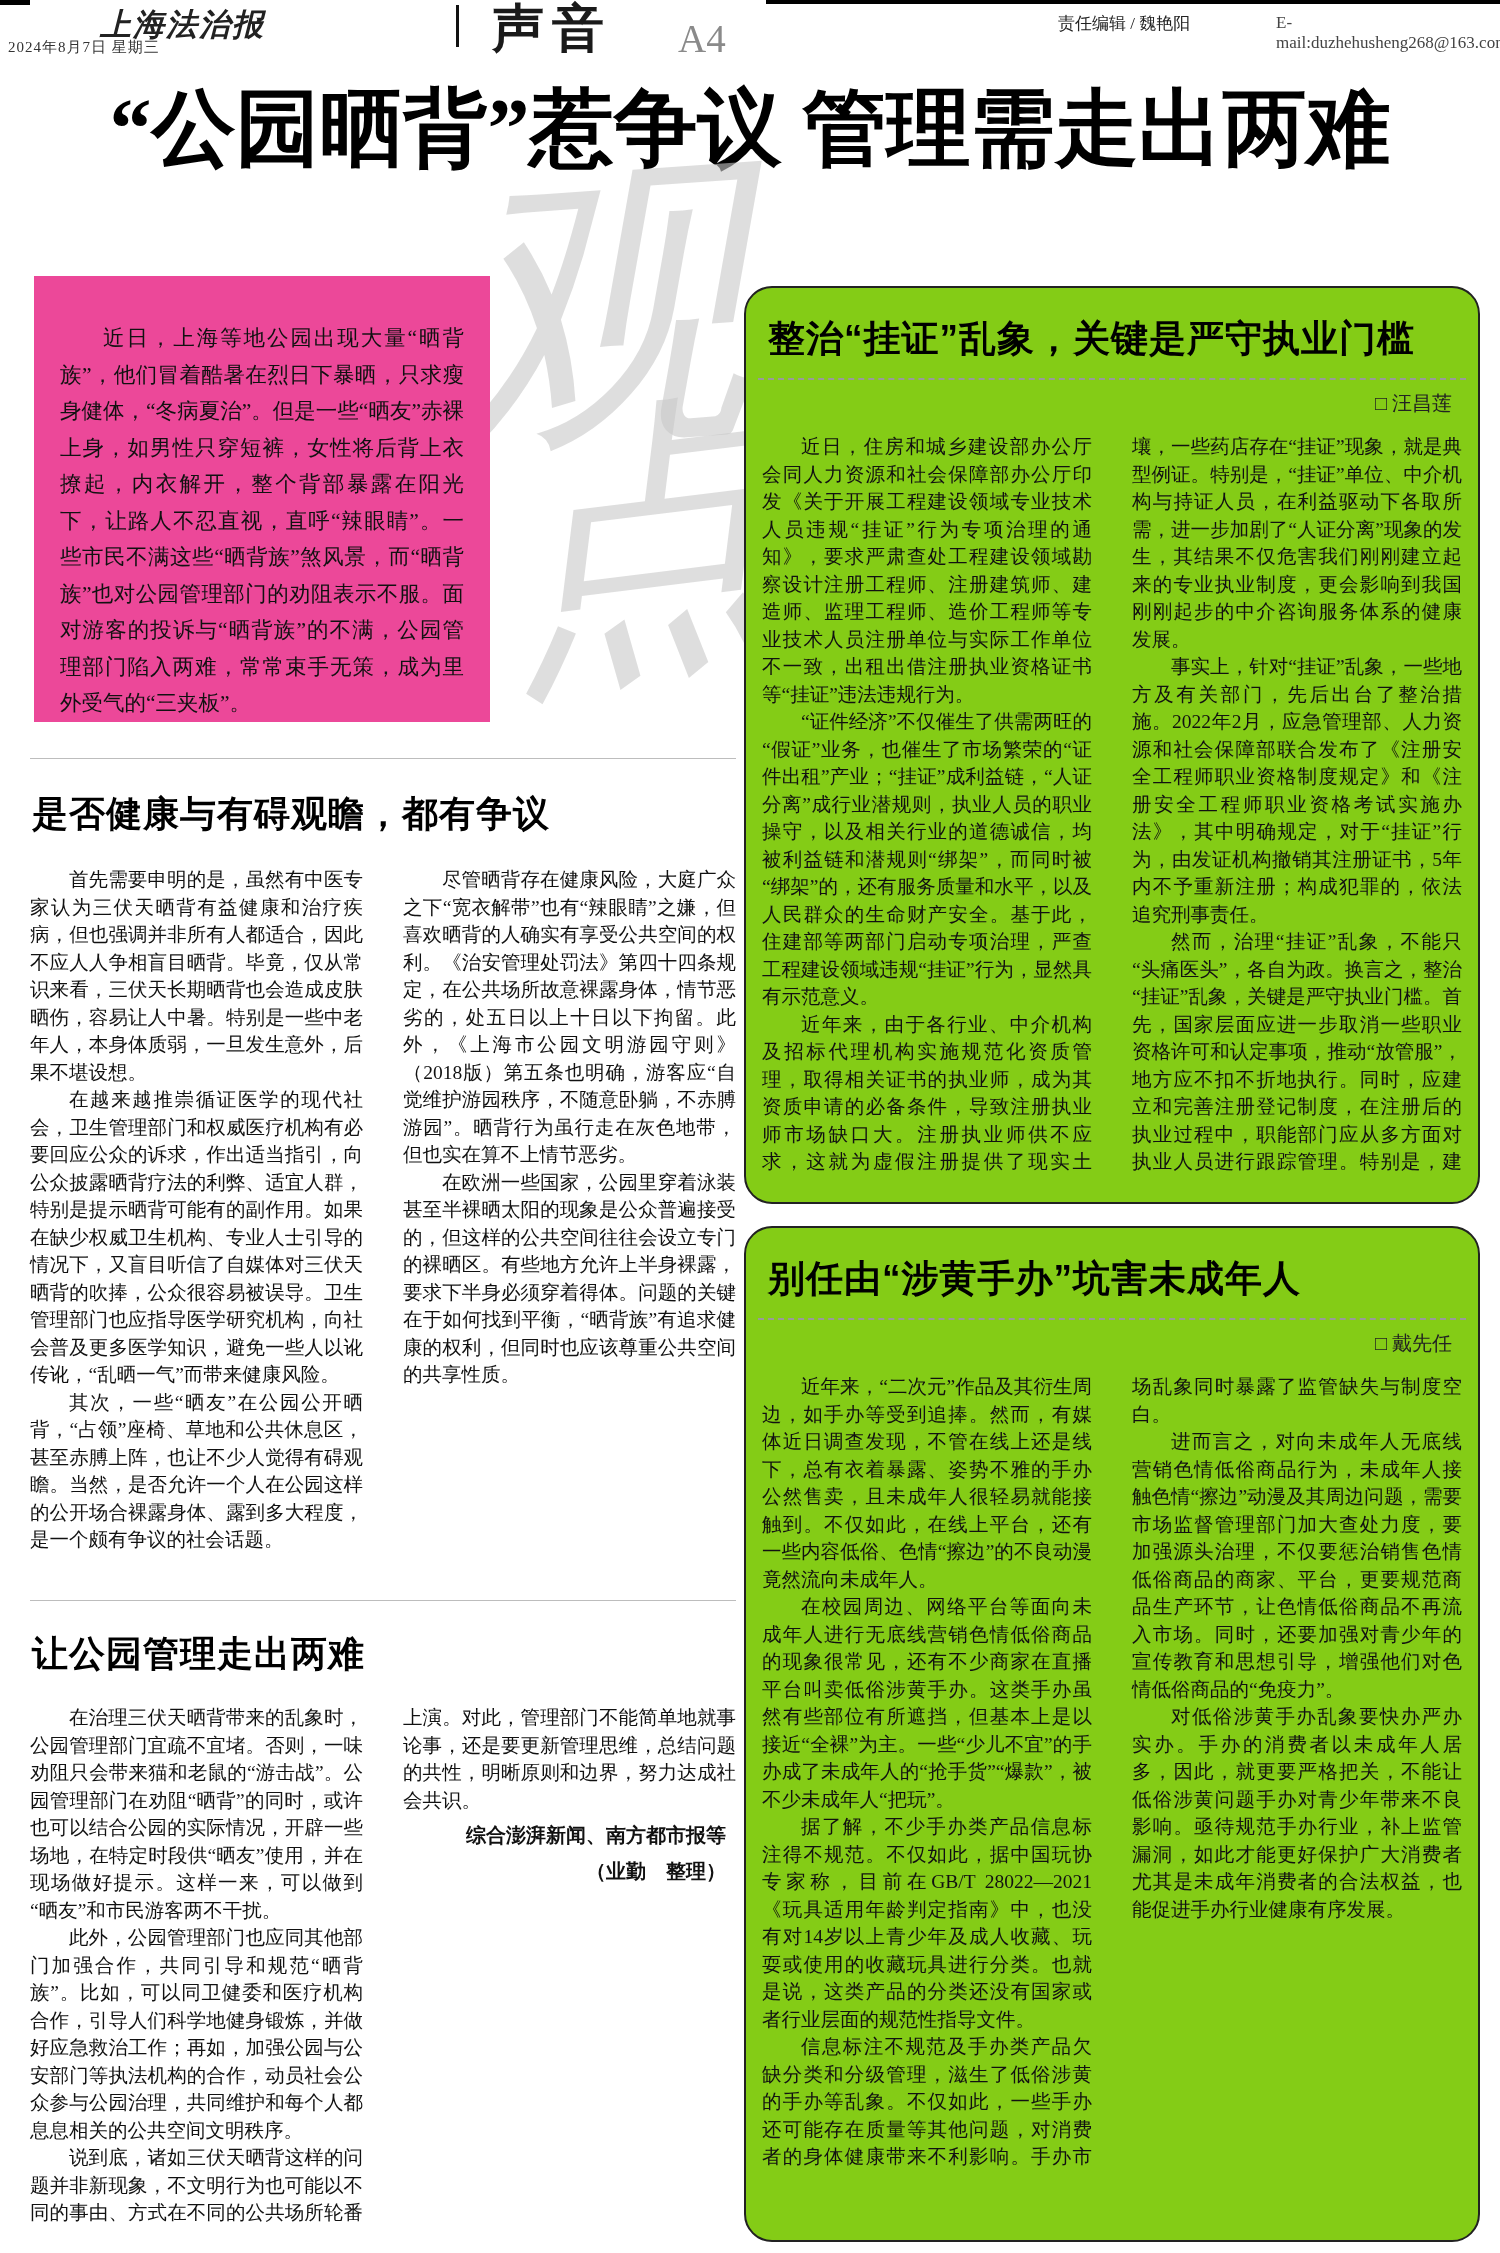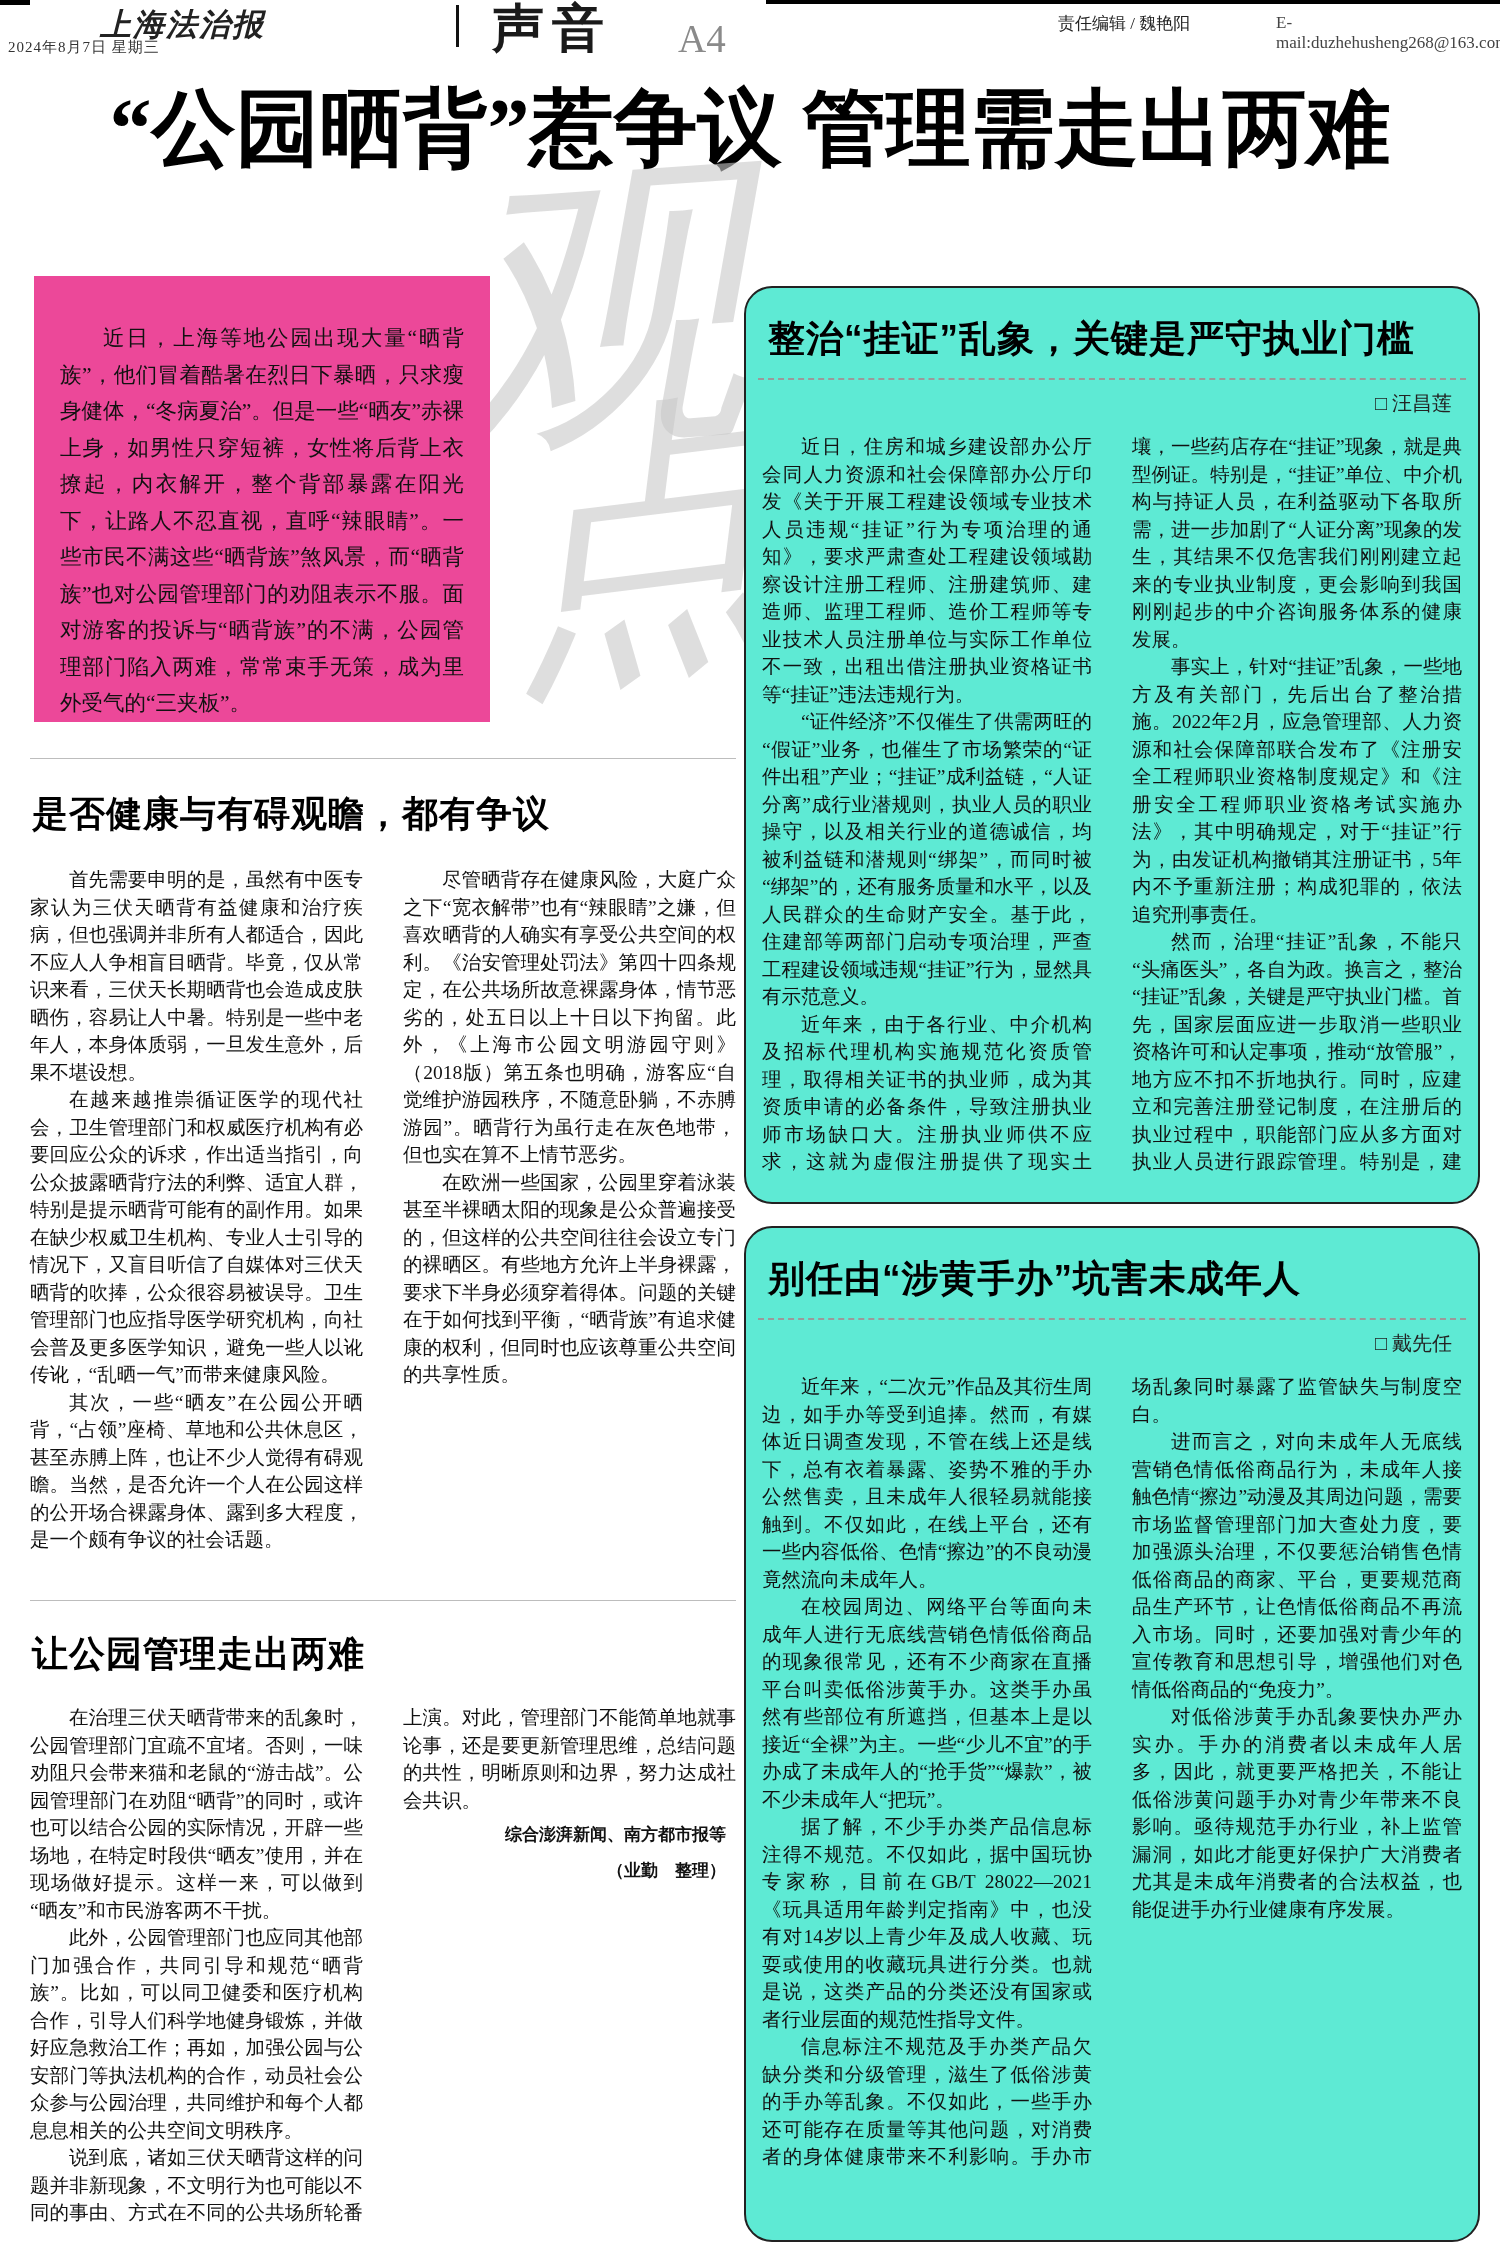--- a/index.html
+++ b/index.html
@@ -35,24 +35,24 @@
   .rule{height:1px;background:#bdbdbd;z-index:1;}
   .rule1{left:30px;top:758px;width:706px;}
   .rule2{left:30px;top:1600px;width:706px;}
   .sec-title{font-family:"Liberation Sans","DejaVu Sans",sans-serif;font-weight:bold;font-size:36px;color:#000;z-index:1;letter-spacing:1px;}
   .sec1-title{left:32px;top:790px;}
   .sec2-title{left:32px;top:1630px;}
   .colbody{column-count:2;column-gap:40px;column-fill:auto;z-index:1;}
   .colbody p{margin:0;font-size:19.5px;line-height:27.5px;text-indent:2em;text-align:justify;color:#111;}
   .sec1-body{left:30px;top:866px;width:706px;height:724px;}
   .sec2-body{left:30px;top:1704px;width:706px;height:549px;}
-  .credit{font-weight:bold;text-align:right;font-size:17px;line-height:30px;margin-top:6px;padding-right:10px;
+  .credit{font-weight:bold;text-align:right;font-size:20px;line-height:30px;margin-top:6px;padding-right:10px;
     font-family:"Liberation Sans","DejaVu Sans",sans-serif;}
   
-  .art-box{border:2px solid #222;border-radius:28px;box-sizing:border-box;background:#5eead4;z-index:1;}
+  .art-box{border:2px solid #222;border-radius:28px;box-sizing:border-box;background:#84cc16;z-index:1;}
   .box1{left:744px;top:286px;width:736px;height:918px;}
   .box2{left:744px;top:1226px;width:736px;height:1016px;}
   .art-title{margin:26px 20px 0 22px;font-family:"Liberation Sans","DejaVu Sans",sans-serif;
     font-weight:bold;font-size:37px;color:#000;letter-spacing:1px;white-space:nowrap;}
   .art-dash{margin:14px 12px 0 12px;border-top:2px dashed #9a9a9a;height:0;}
   .art-author{margin:10px 26px 0 0;text-align:right;font-size:20px;color:#222;}
   .art-body{margin:16px 16px 0 16px;height:758px;}
   .box2 .art-body{height:842px;}
 </style>
 </head>

